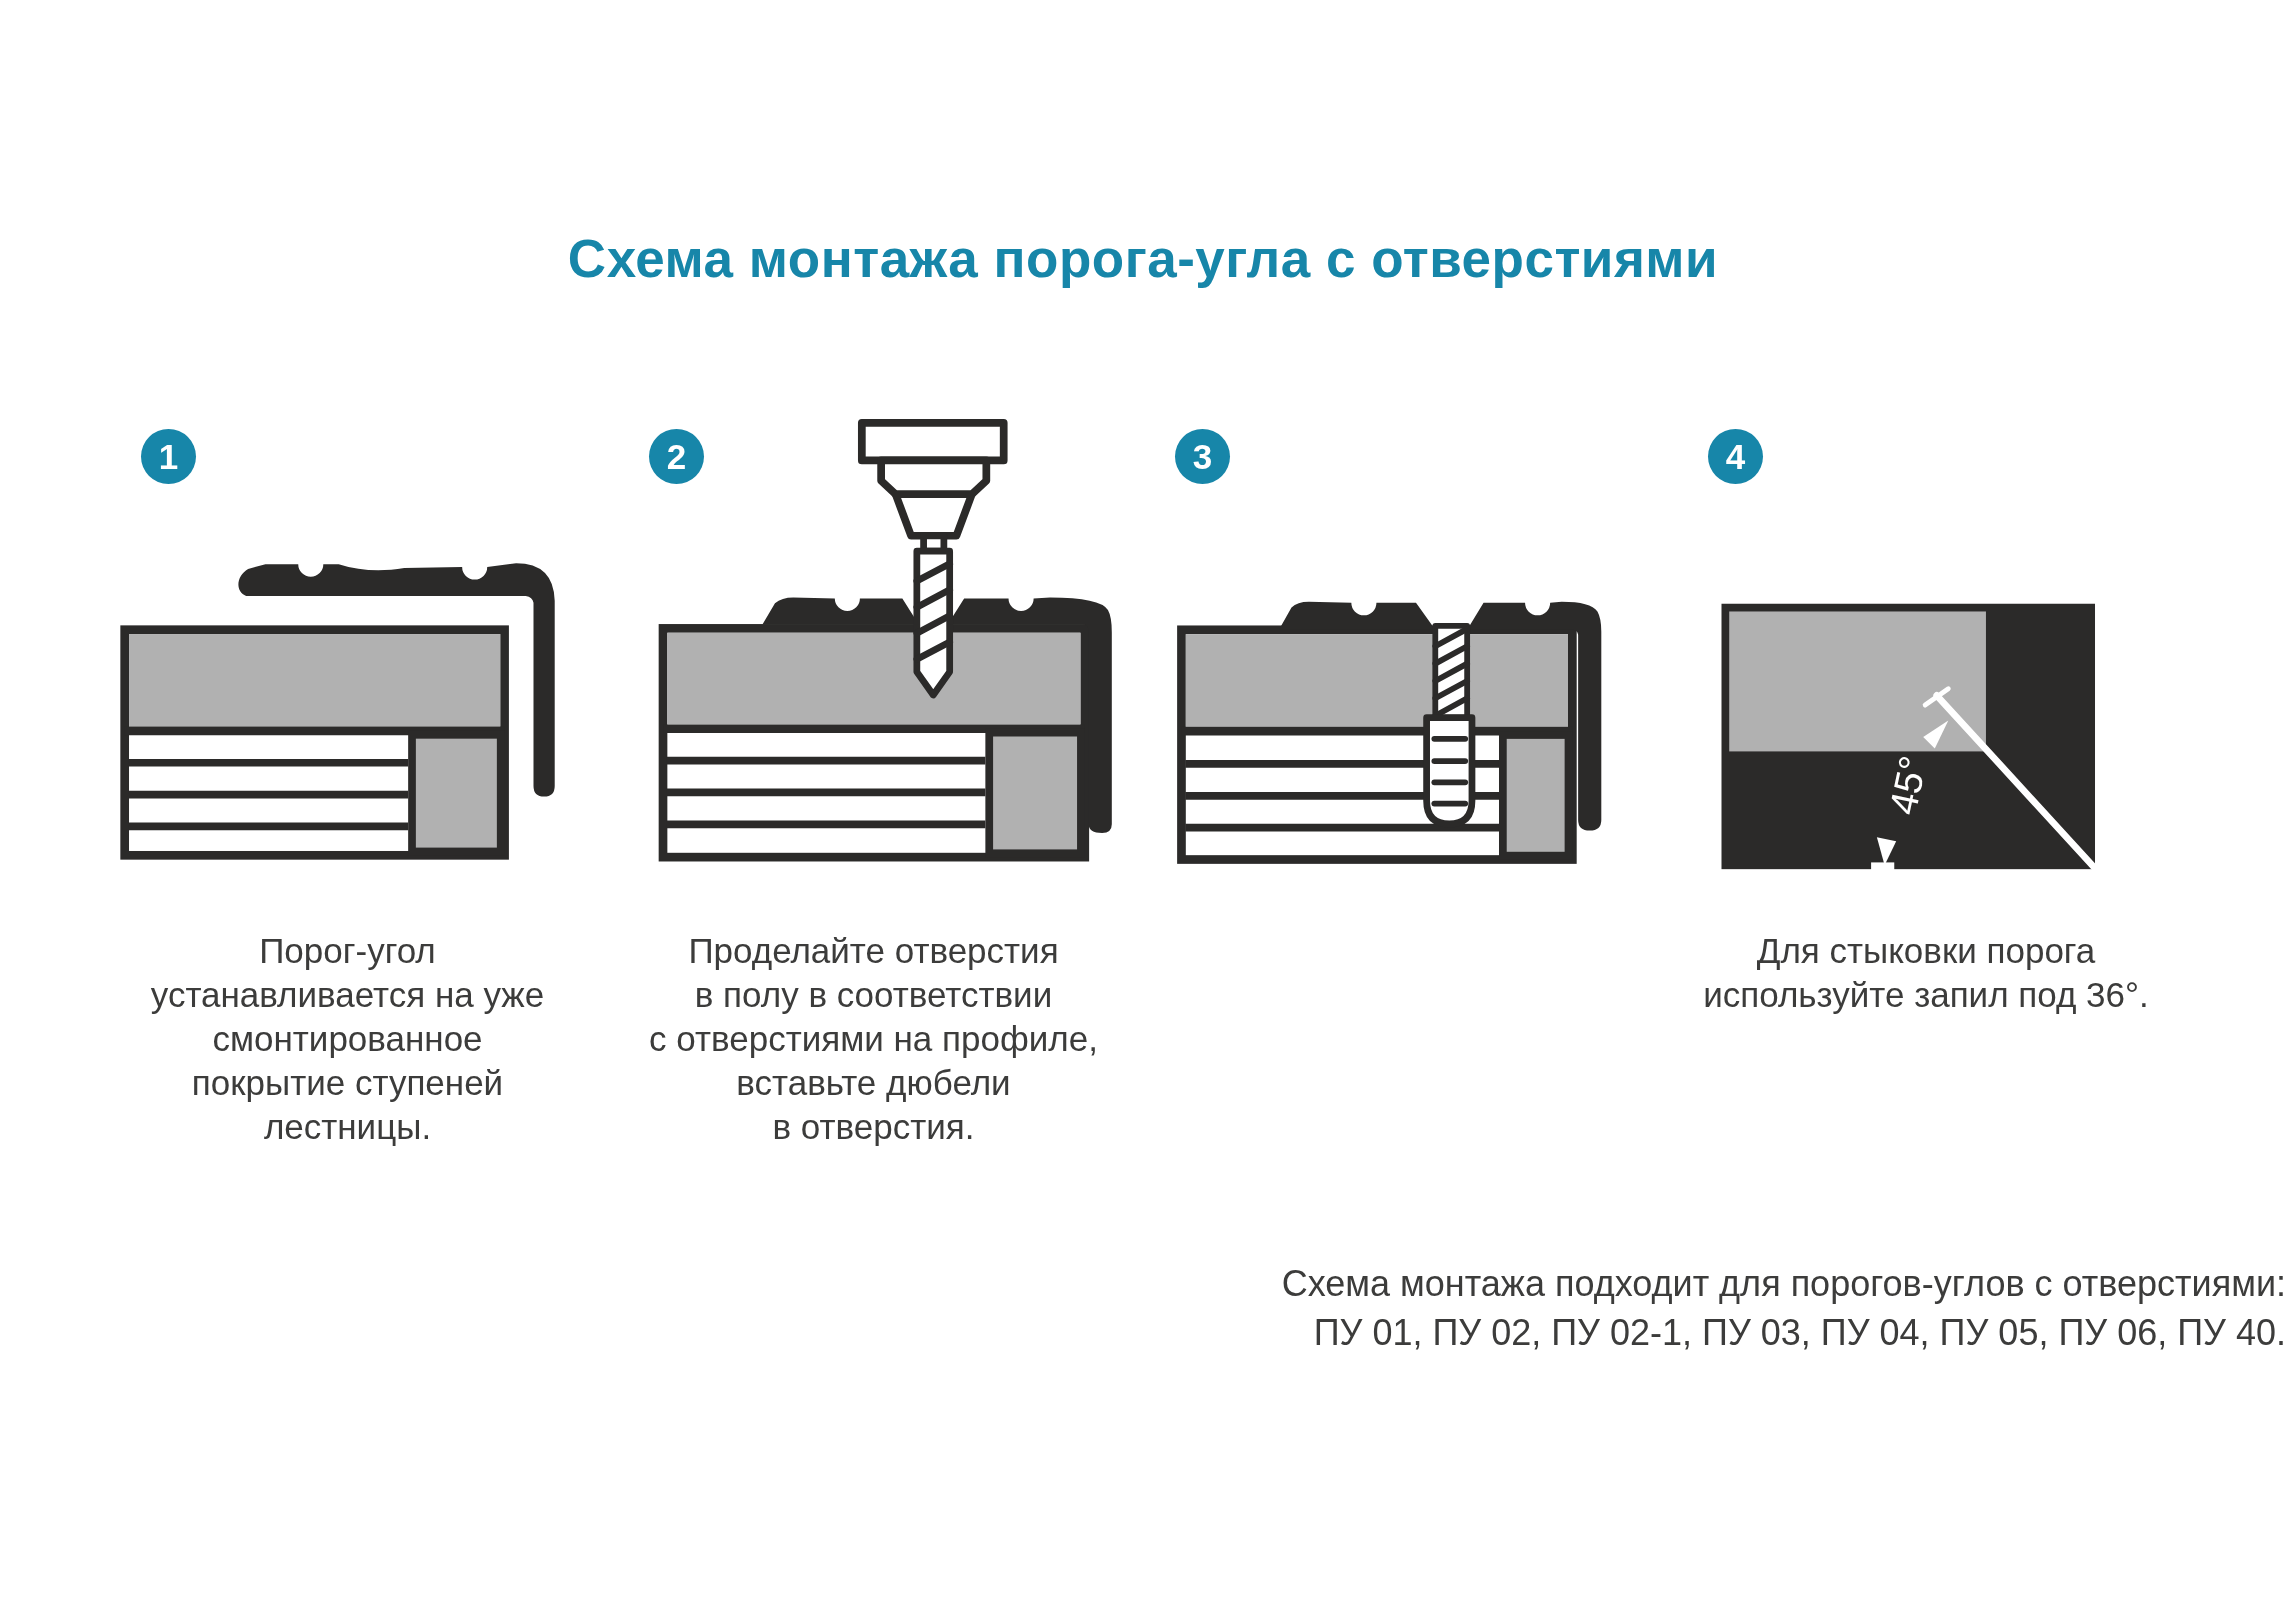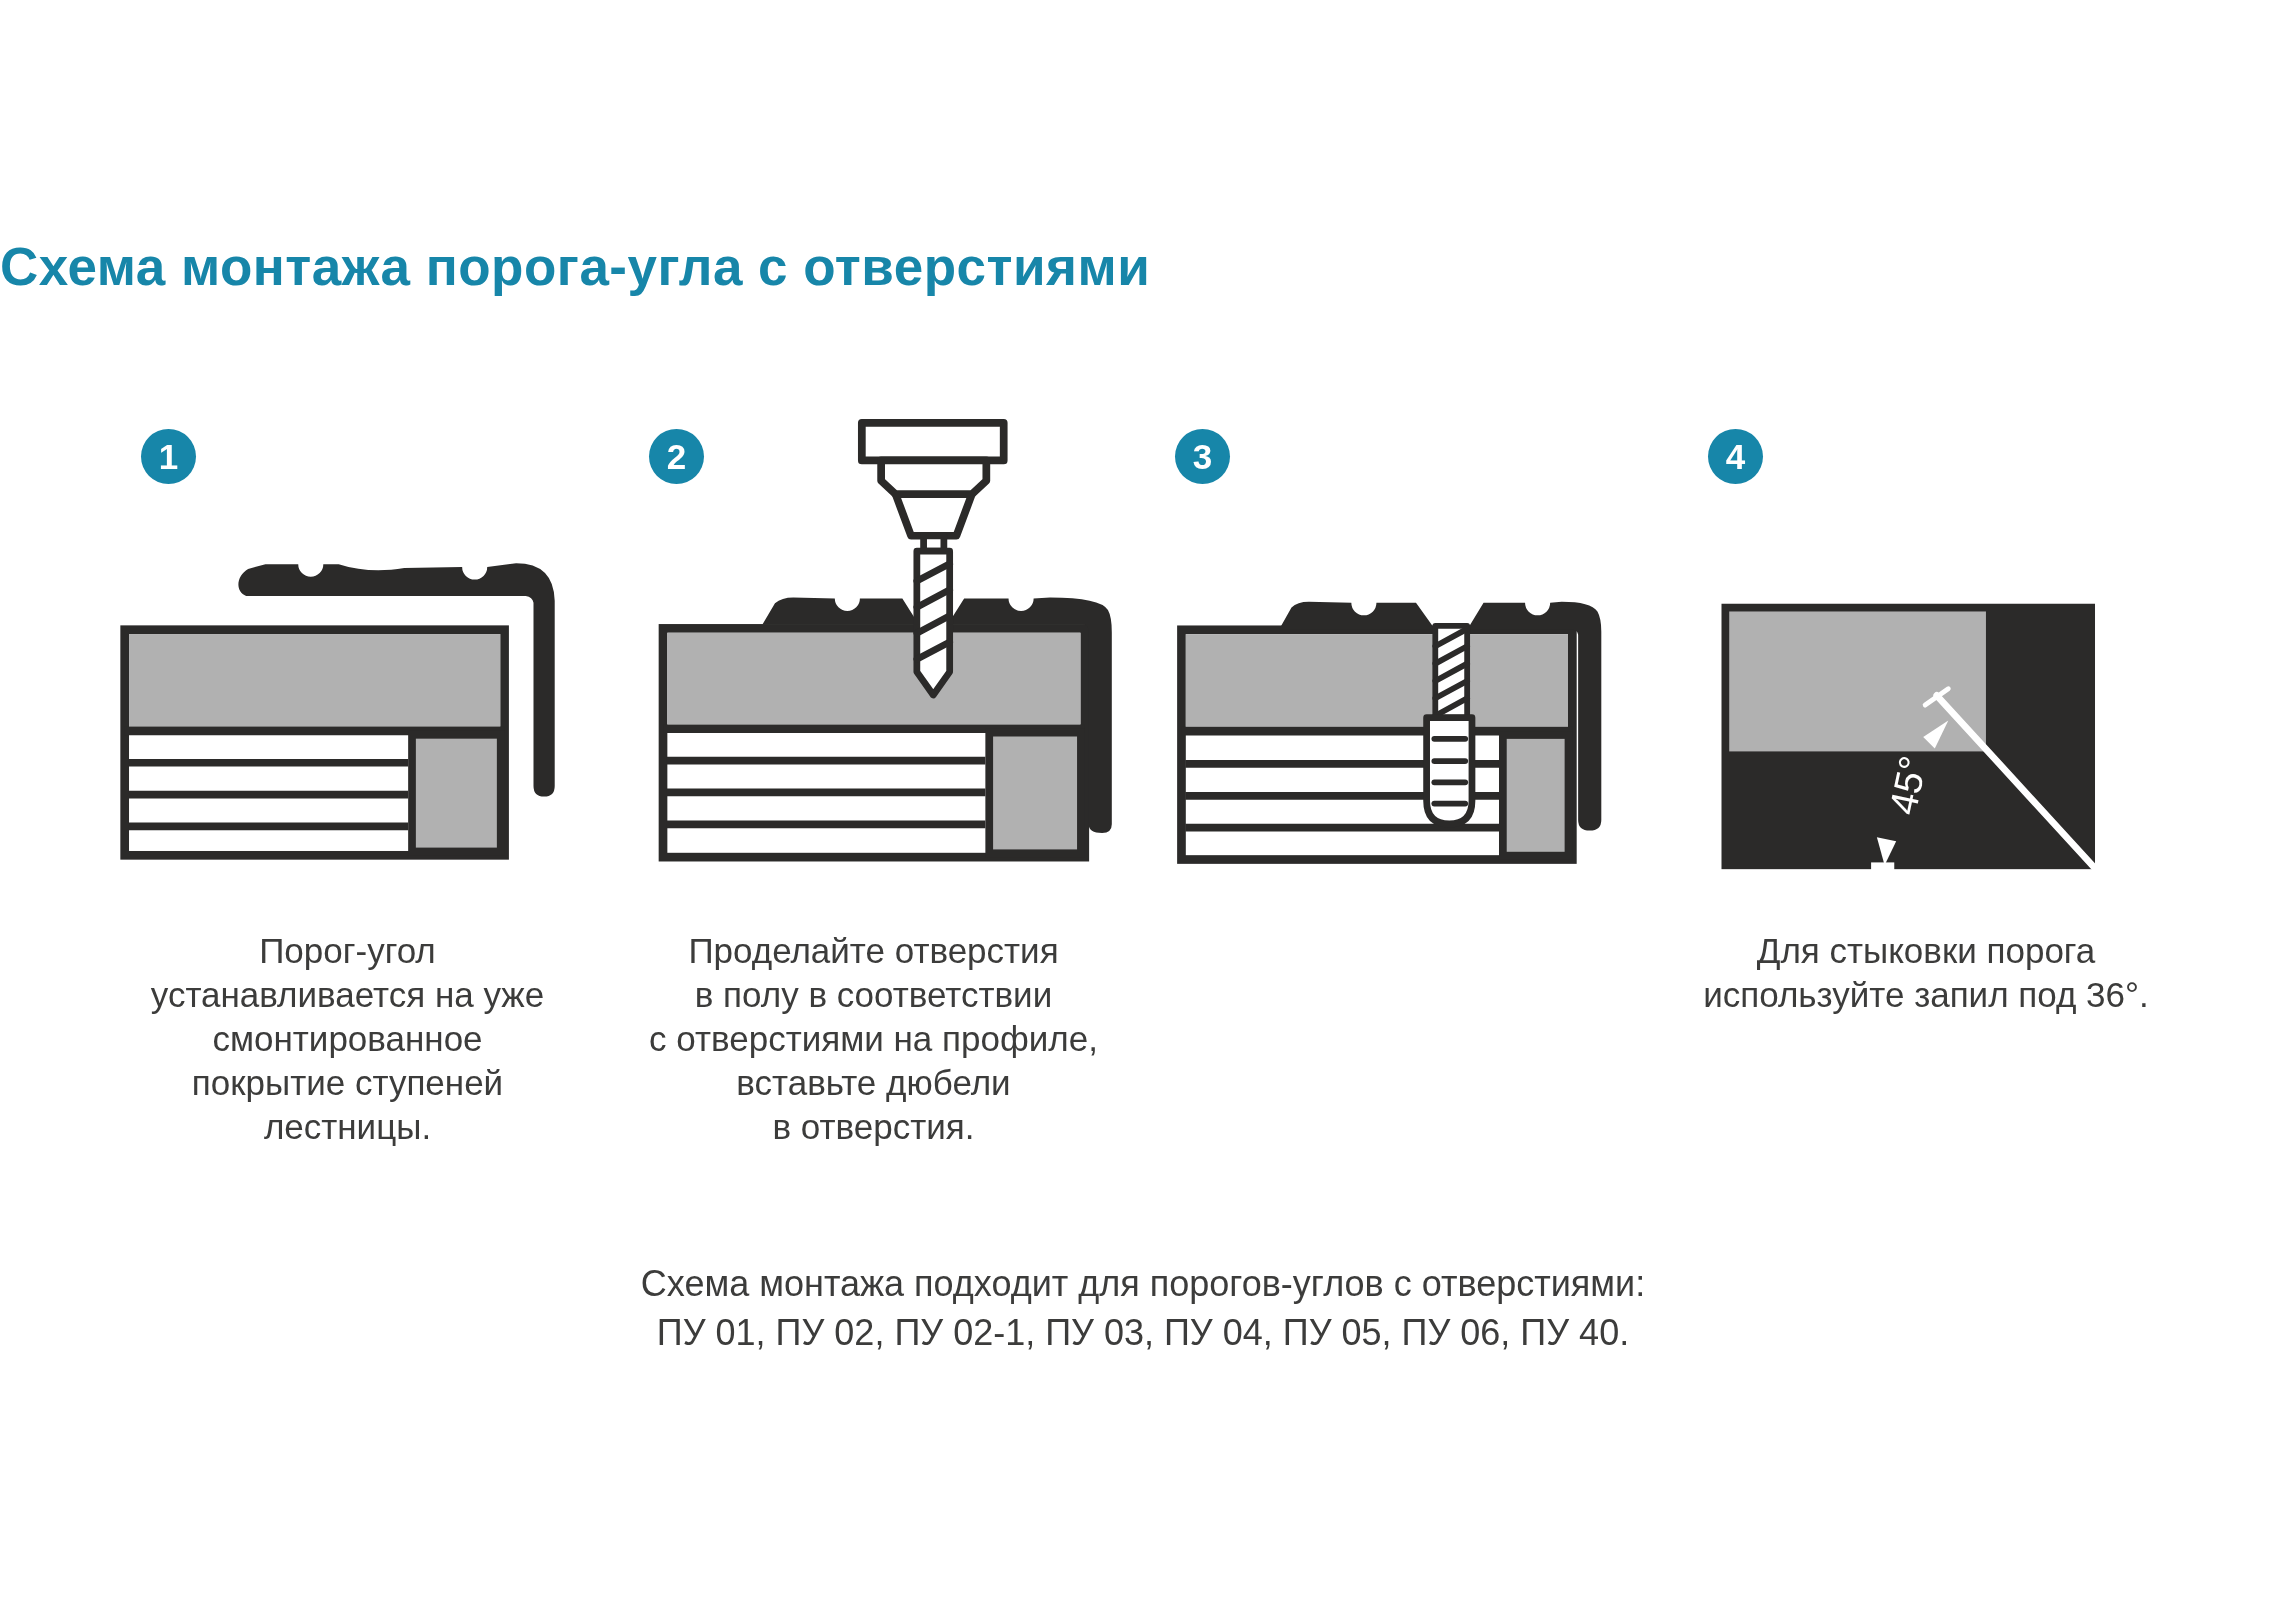--- a/index.html
+++ b/index.html
@@ -2,39 +2,39 @@
 <html lang="ru" style="--accent: #1786a9; --ink: #2b2a29; --gray: #b1b1b1; --text: #3c3c3b; --background: #ffffff;"><head>
 <meta charset="utf-8">
 <title>Схема монтажа порога-угла с отверстиями</title>
 <style>
   html,body{margin:0;padding:0;background:#fff;}
   .canvas{
     position:relative;width:2286px;height:1601px;background:var(--background,#fff);
     font-family:"Liberation Sans", sans-serif;overflow:hidden;
   }
   .title{
-    position:absolute;left:0;right:0;top:238px;margin:0;
-    font-size:53px;line-height:58px;font-weight:bold;
+    position:absolute;left:0;right:0;top:230px;margin:0;
+    text-align:center;font-size:53px;line-height:58px;font-weight:bold;
     color:var(--accent,#1786a9);letter-spacing:0.5px;
   }
   .badge{
     position:absolute;top:429px;width:55px;height:55px;border-radius:50%;
     background:var(--accent,#1786a9);display:flex;align-items:center;justify-content:center;
   }
   .badge span{color:#fff;font-weight:bold;font-size:35px;line-height:1;}
   .illus{position:absolute;display:block;}
   .caption{
     position:absolute;margin:0;text-align:center;white-space:pre-line;
     font-size:35px;line-height:44px;color:var(--text,#3c3c3b);
   }
   .footer{
     position:absolute;left:0;right:0;top:1259px;text-align:center;
     font-size:36px;line-height:49px;color:var(--text,#3c3c3b);
   }
-  .footer p{margin:0;}
+  .footer p{margin:0;text-align:right;}
   
   .box{fill:#fff;stroke:var(--ink,#2b2a29);stroke-width:9px;}
   .blk{fill:var(--gray,#b1b1b1);stroke:var(--ink,#2b2a29);stroke-width:8px;}
   .f-ink{fill:var(--ink,#2b2a29);}
   .f-gray{fill:var(--gray,#b1b1b1);}
   .f-white{fill:#fff;}
   .ln9{stroke:var(--ink,#2b2a29);stroke-width:9px;}
   .ln8{stroke:var(--ink,#2b2a29);stroke-width:8px;}
   .ln7{stroke:var(--ink,#2b2a29);stroke-width:7px;stroke-linecap:round;}
   .ln6{stroke:var(--ink,#2b2a29);stroke-width:6px;stroke-linecap:round;}

